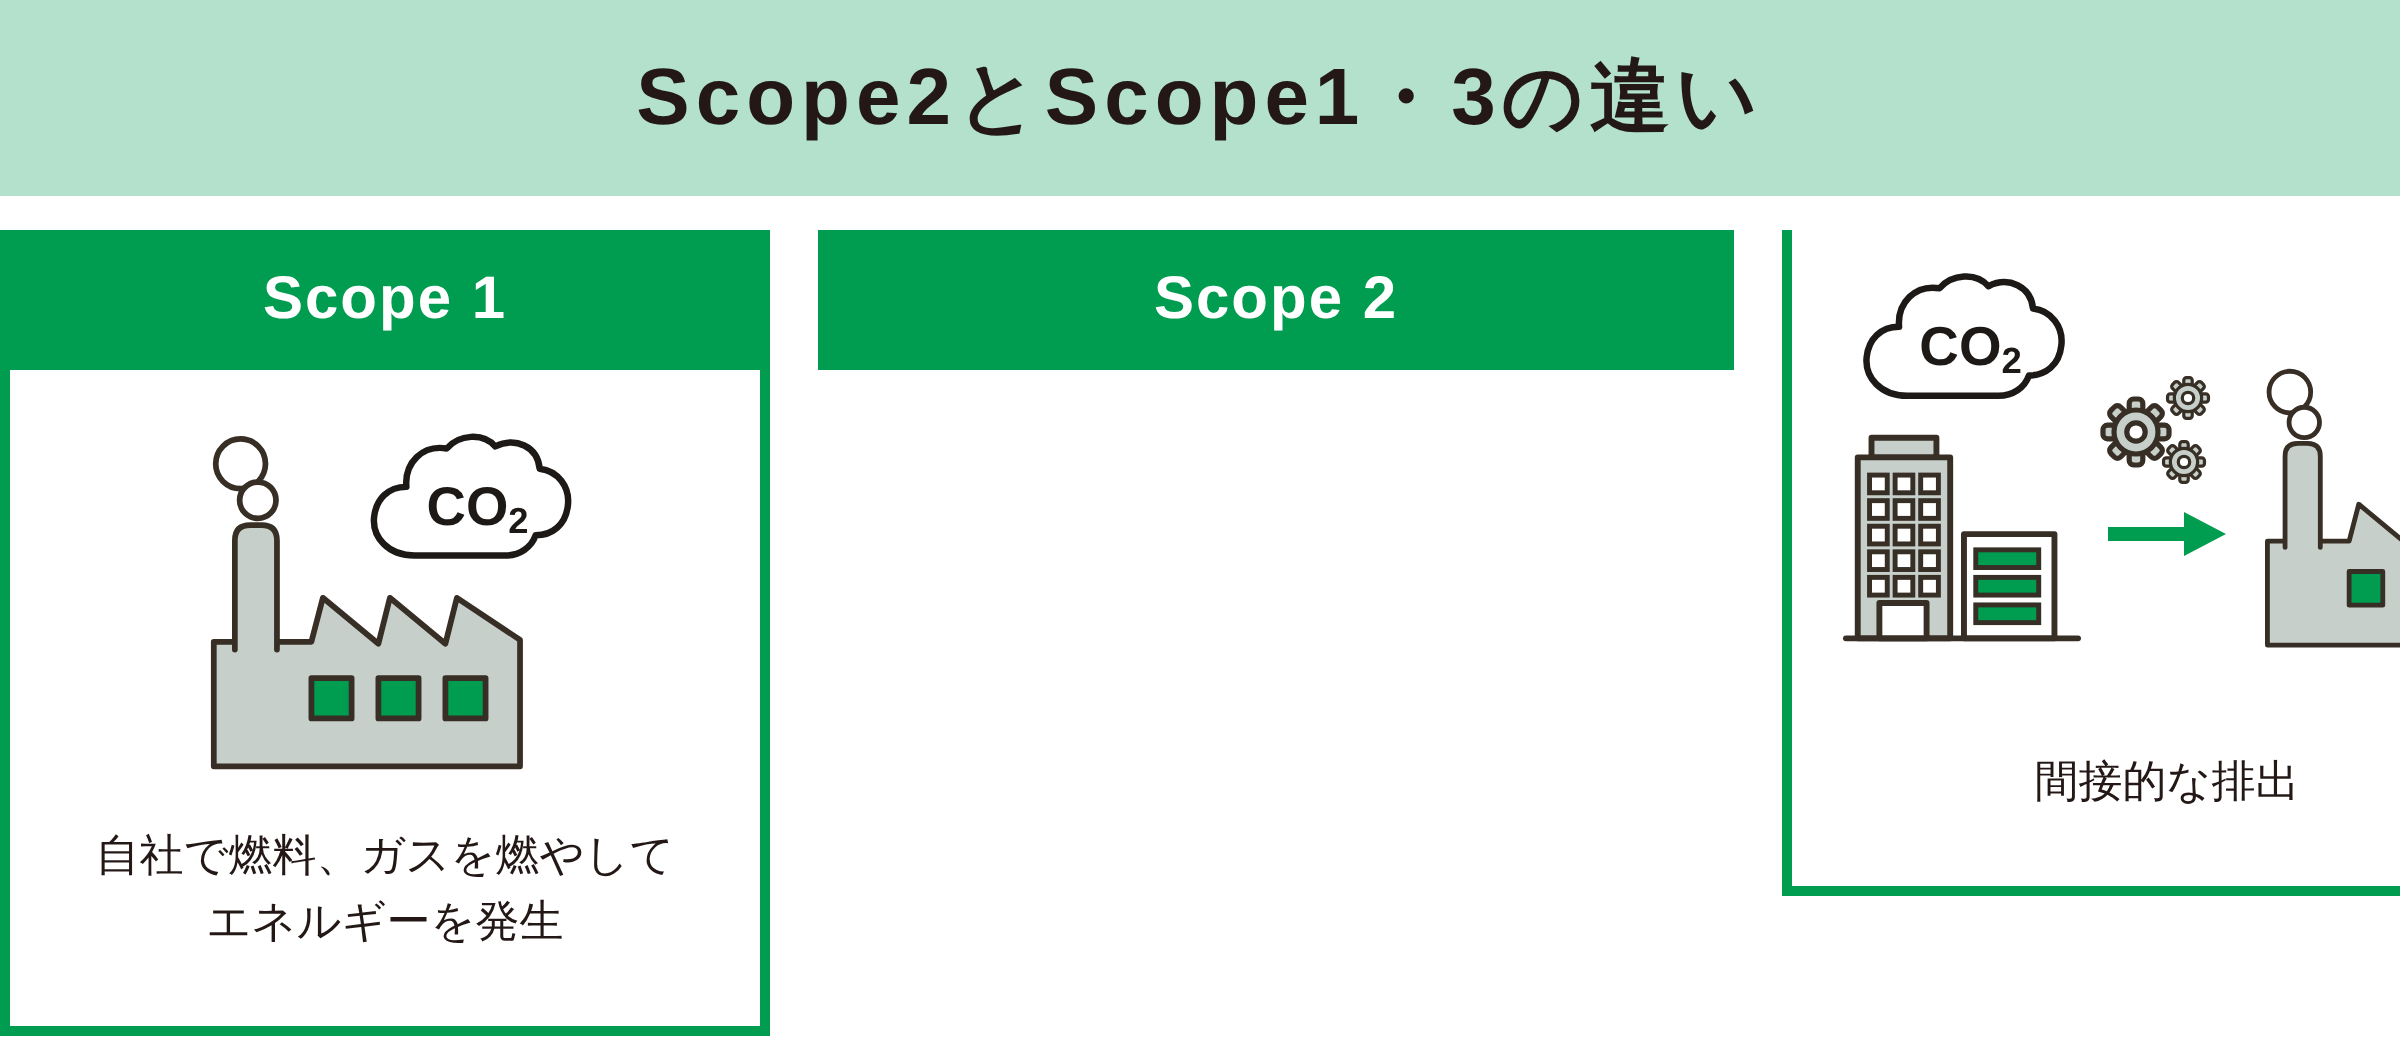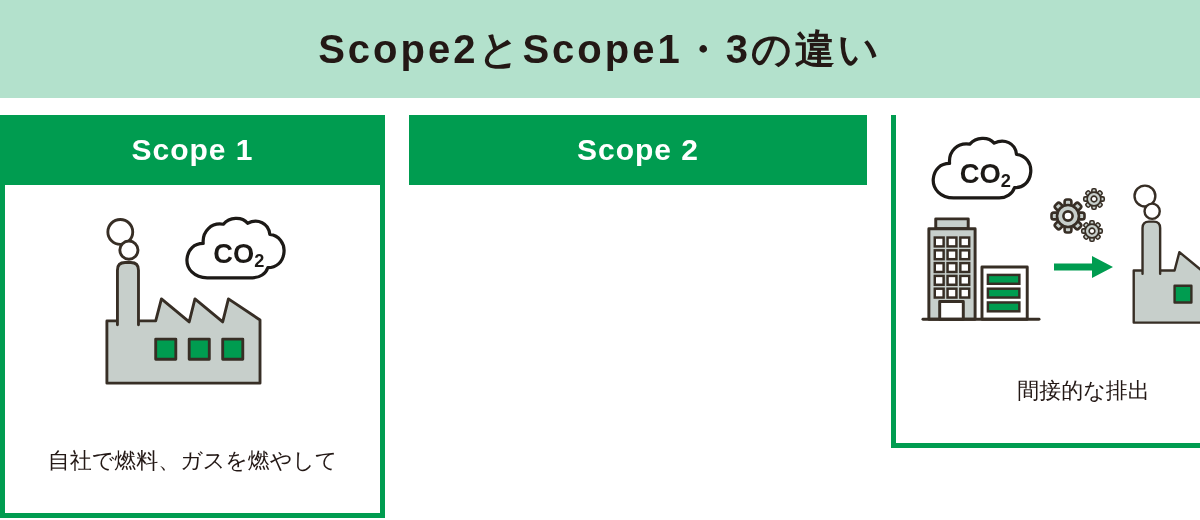--- a/index.html
+++ b/index.html
@@ -159,20 +159,21 @@
         <div>
           <svg class="art" style="left:95px;top:23px;width:165px;height:178px;" viewBox="0 0 172 186">
               <use href="#sym-factory"></use>
             </svg>
           <svg class="art" style="left:178px;top:30px;width:105px;height:71px;" viewBox="0 0 104 70">
               <use href="#sym-cloud"></use>
             </svg>
         </div>
         <p class="caption">
           <span>自社で燃料、ガスを燃やして</span>
+          <span>エネルギーを発生</span>
         </p>
       </div>
     </section>
 
     <section class="card mid">
       <div class="card-header">
         <span>Scope 2</span>
       </div>
     </section>
 

